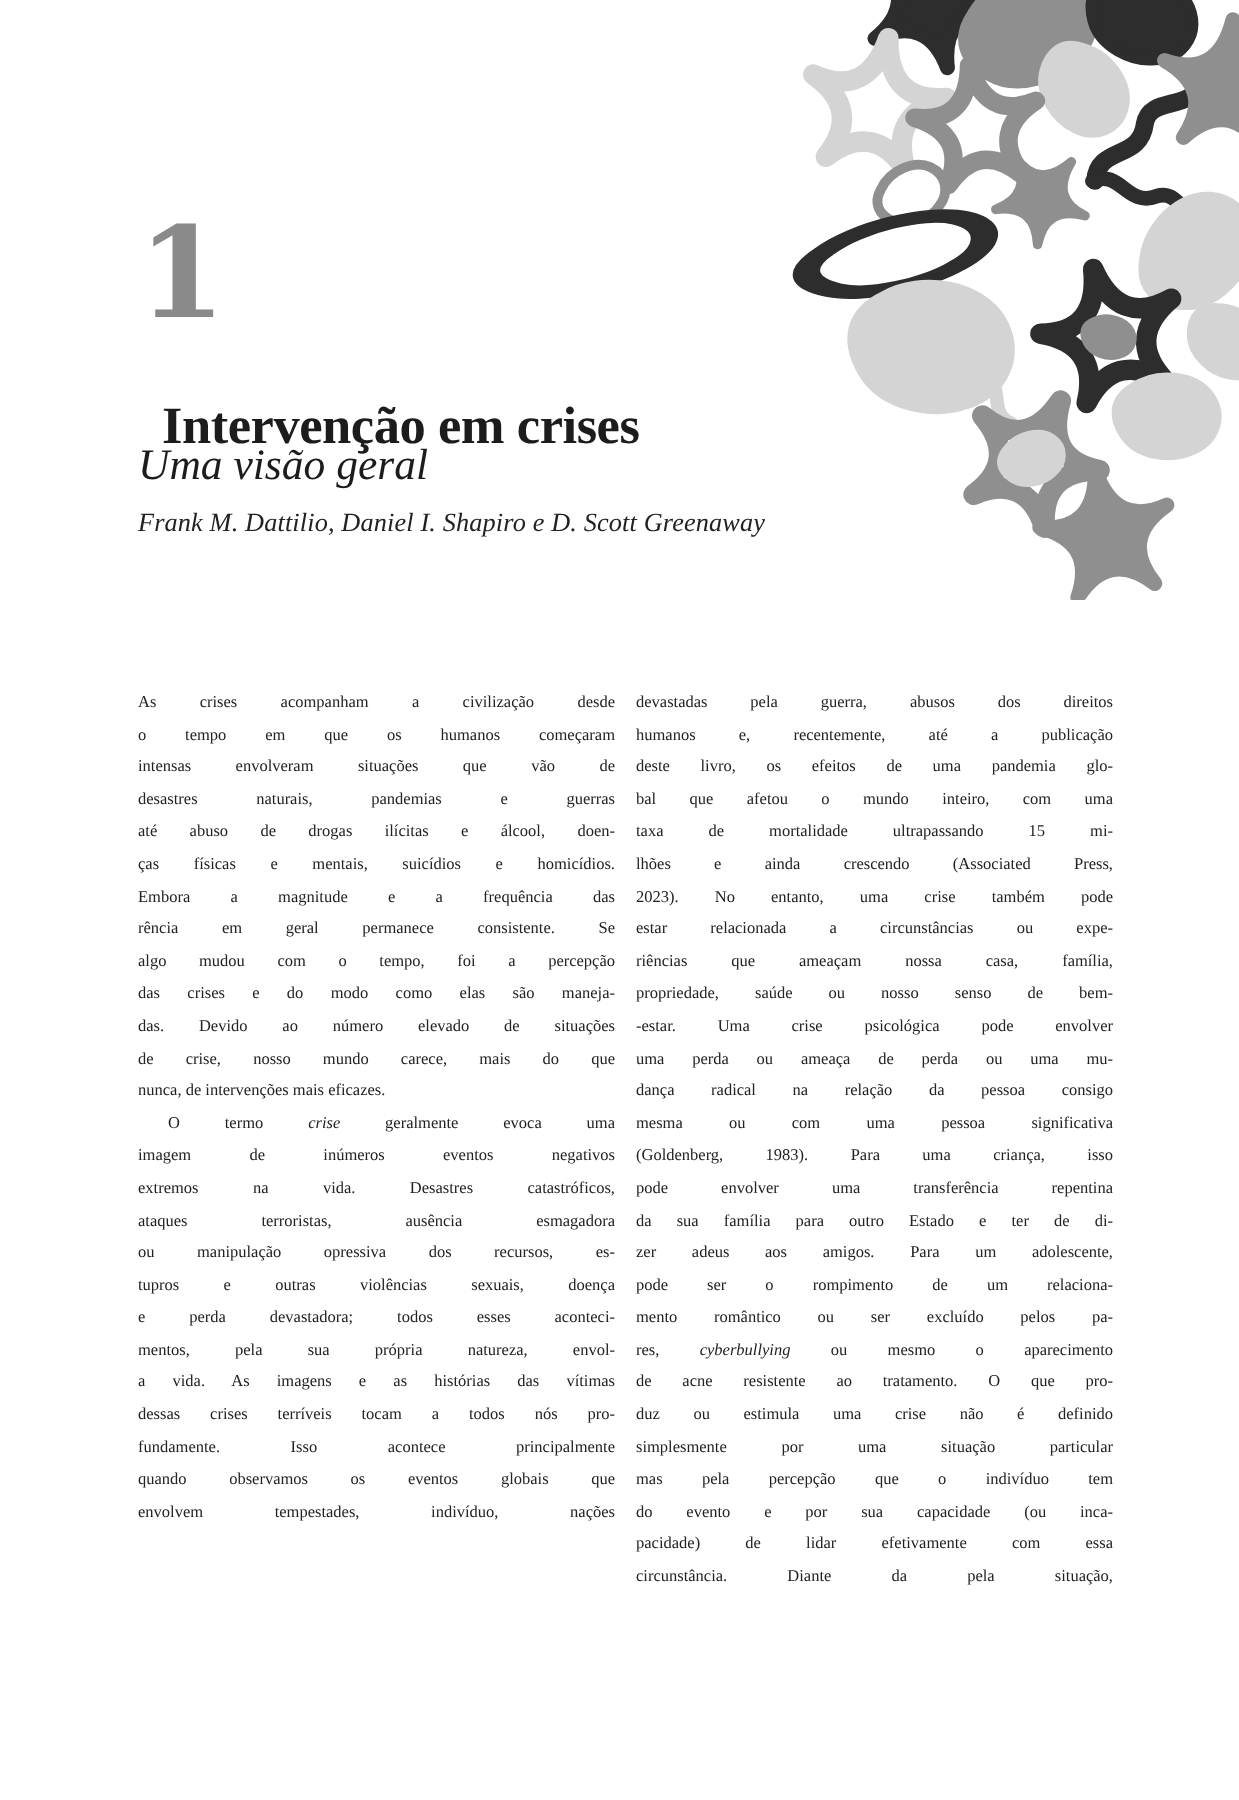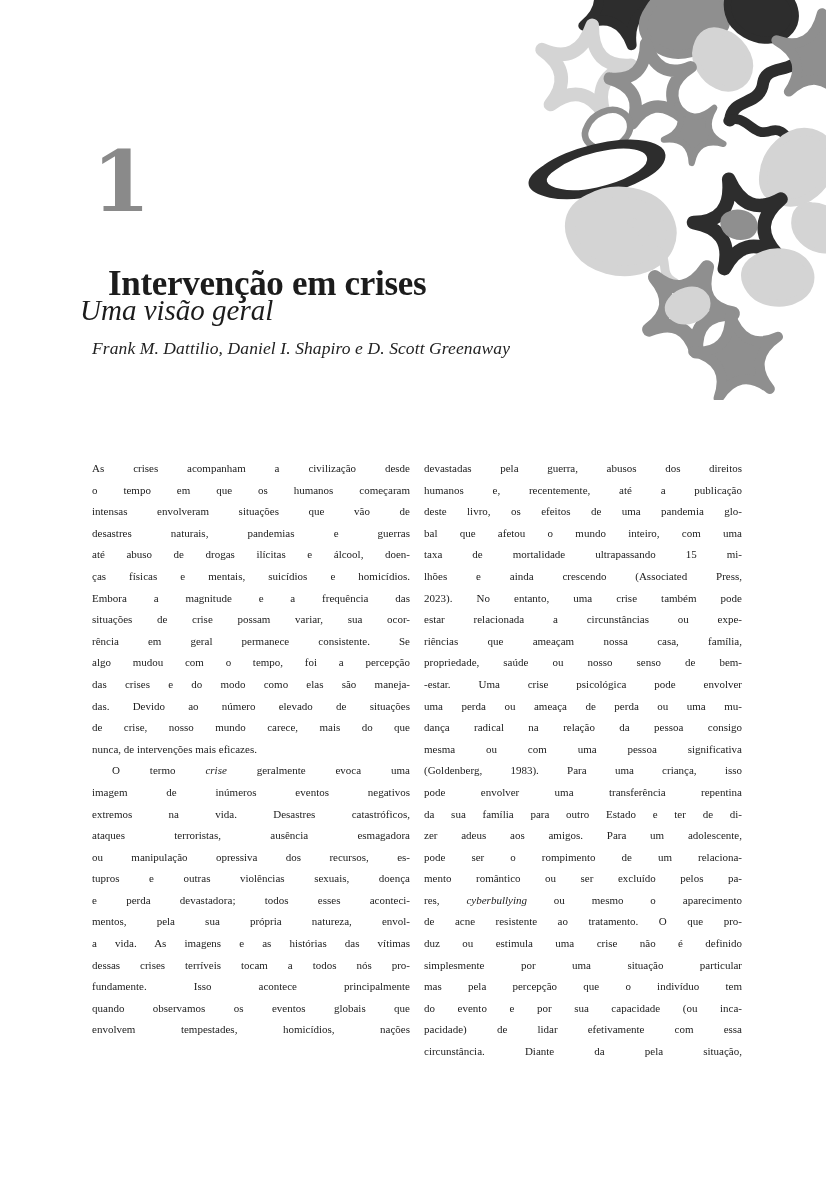--- a/index.html
+++ b/index.html
@@ -22,21 +22,21 @@
     font-family:"DejaVu Serif", serif;
     font-size:84px;line-height:1;font-weight:bold;
     color:var(--chapter-color);
   }
   .page-title{
     position:absolute;left:92px;top:248px;
     font-size:35px;font-weight:bold;letter-spacing:-0.3px;
     color:var(--title-color);
   }
   .page-subtitle{
-    position:absolute;left:80px;top:294px;
+    position:absolute;left:92px;top:294px;
     font-size:29px;font-style:italic;
     color:var(--title-color);
   }
   .authors-line{
     position:absolute;left:92px;top:338px;
     font-size:17.5px;font-style:italic;letter-spacing:0.1px;
     color:var(--body-color);
   }
   .body-columns{
     position:absolute;left:92px;top:462px;
@@ -100,40 +100,39 @@
 
   <div class="body-columns">
     <div class="column">
         <div class="line">As crises acompanham a civilização desde</div>
         <div class="line">o tempo em que os humanos começaram</div>
         <div class="line">intensas envolveram situações que vão de</div>
         <div class="line">desastres naturais, pandemias e guerras</div>
         <div class="line">até abuso de drogas ilícitas e álcool, doen-</div>
         <div class="line">ças físicas e mentais, suicídios e homicídios.</div>
         <div class="line">Embora a magnitude e a frequência das</div>
-        <div class="line">situações de crise possam variar, sua ocor-</div>
         <div class="line">rência em geral permanece consistente. Se</div>
         <div class="line">algo mudou com o tempo, foi a percepção</div>
         <div class="line">das crises e do modo como elas são maneja-</div>
         <div class="line">das. Devido ao número elevado de situações</div>
         <div class="line">de crise, nosso mundo carece, mais do que</div>
         <div class="line para-end">nunca, de intervenções mais eficazes.</div>
         <div class="line indented">O termo <em>crise</em> geralmente evoca uma</div>
         <div class="line">imagem de inúmeros eventos negativos</div>
         <div class="line">extremos na vida. Desastres catastróficos,</div>
         <div class="line">ataques terroristas, ausência esmagadora</div>
         <div class="line">ou manipulação opressiva dos recursos, es-</div>
         <div class="line">tupros e outras violências sexuais, doença</div>
         <div class="line">e perda devastadora; todos esses aconteci-</div>
         <div class="line">mentos, pela sua própria natureza, envol-</div>
         <div class="line">a vida. As imagens e as histórias das vítimas</div>
         <div class="line">dessas crises terríveis tocam a todos nós pro-</div>
         <div class="line">fundamente. Isso acontece principalmente</div>
         <div class="line">quando observamos os eventos globais que</div>
-        <div class="line">envolvem tempestades, homicídios, nações</div>
+        <div class="line">envolvem tempestades, indivíduo, nações</div>
       </div>
     <div class="column">
         <div class="line">devastadas pela guerra, abusos dos direitos</div>
         <div class="line">humanos e, recentemente, até a publicação</div>
         <div class="line">deste livro, os efeitos de uma pandemia glo-</div>
         <div class="line">bal que afetou o mundo inteiro, com uma</div>
         <div class="line">taxa de mortalidade ultrapassando 15 mi-</div>
         <div class="line">lhões e ainda crescendo (Associated Press,</div>
         <div class="line">2023). No entanto, uma crise também pode</div>
         <div class="line">estar relacionada a circunstâncias ou expe-</div>

